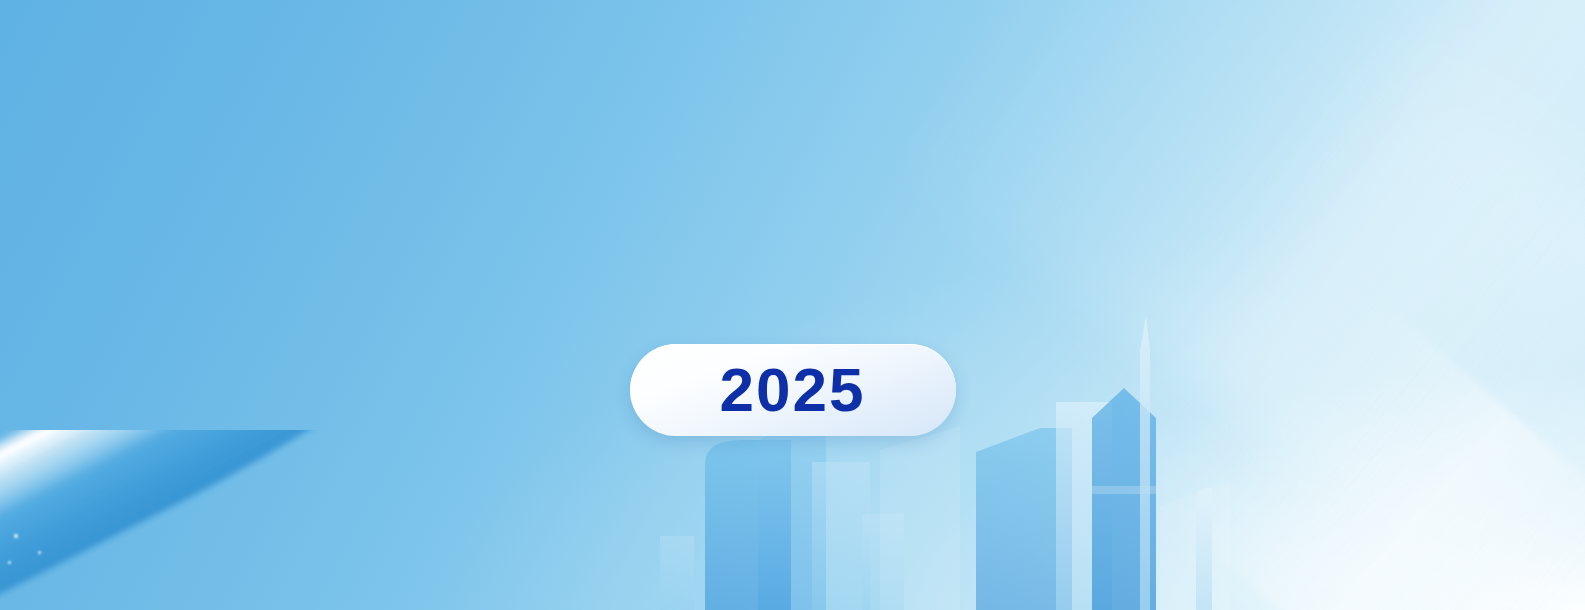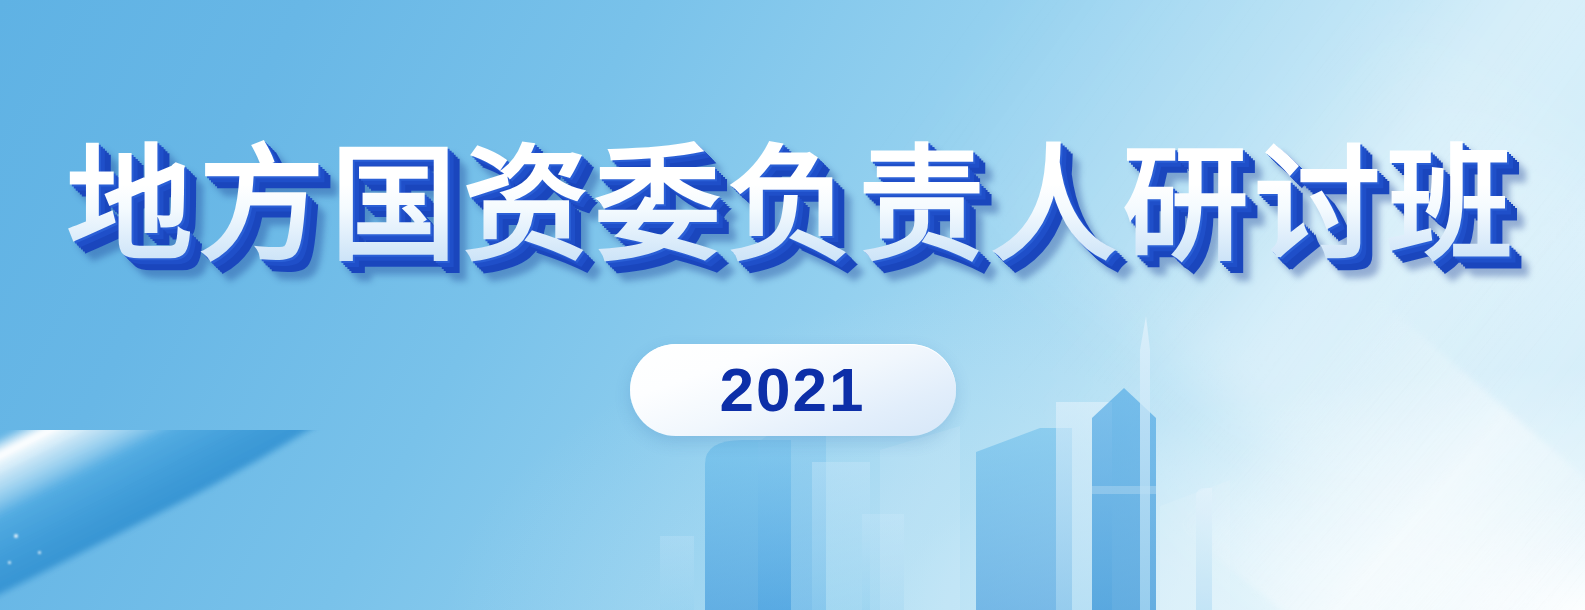--- a/index.html
+++ b/index.html
@@ -298,23 +298,20 @@
     <div class="swoosh">
       <div class="swoosh-band swoosh-deep"></div>
       <div class="swoosh-band swoosh-pale"></div>
       <div class="swoosh-band swoosh-white"></div>
     </div>
     <span class="swoosh-sparkle" style="left:14px;  bottom:72px; width:4px; height:4px;"></span>
     <span class="swoosh-sparkle" style="left:38px;  bottom:56px; width:3px; height:3px;"></span>
     <span class="swoosh-sparkle" style="left:8px;   bottom:46px; width:3px; height:3px;"></span>
   </div>
 
-  <div class="title-block">
-    <h1 class="title">地方国资委负责人研讨班</h1>
-  </div>
 
   <div class="badge-row">
     <div class="badge">
-      <span class="badge-text">2021</span>
+      <span class="badge-text">2025</span>
     </div>
   </div>
 
 </div>
 
 </body></html>

